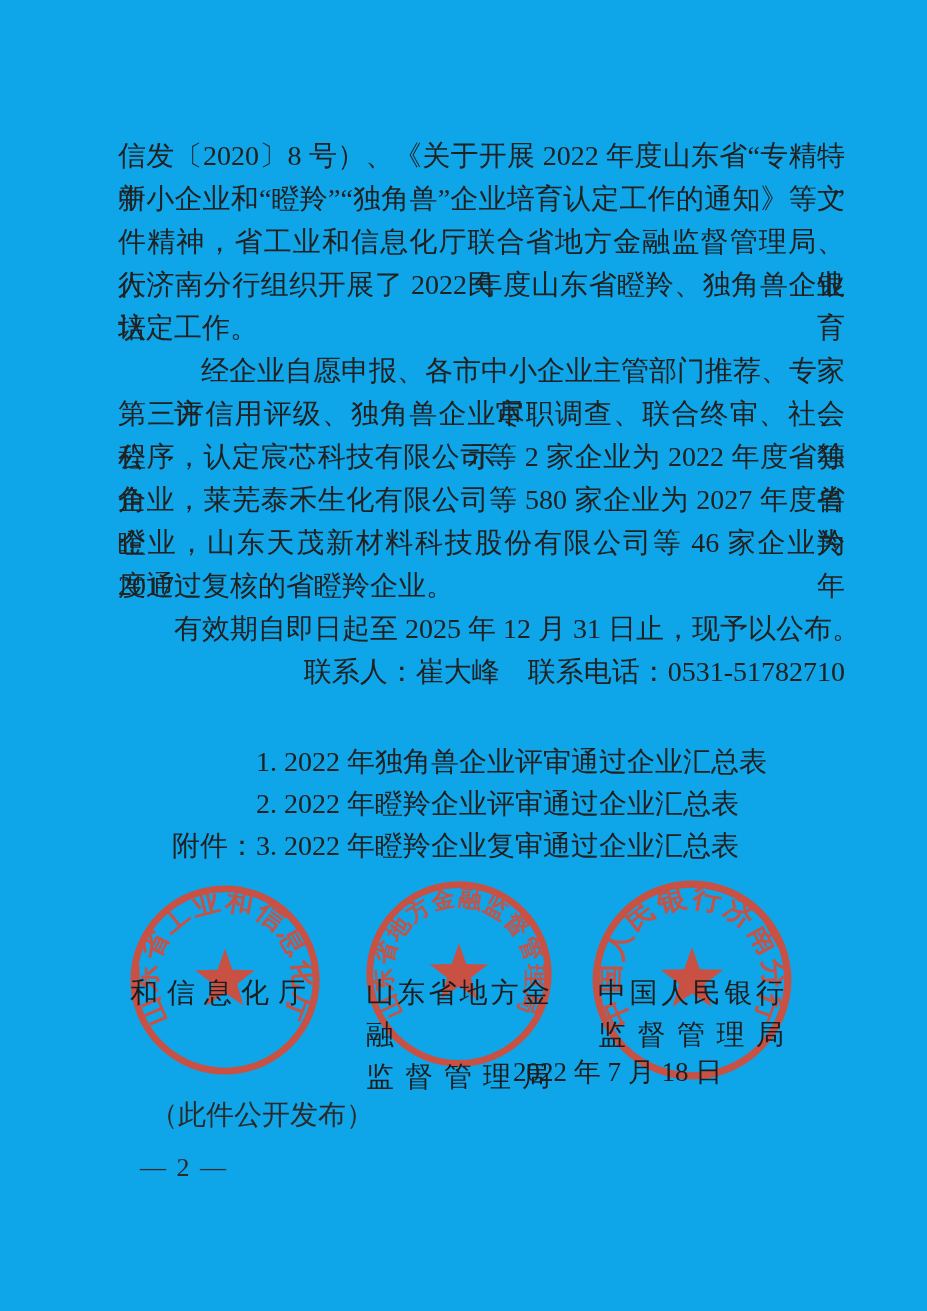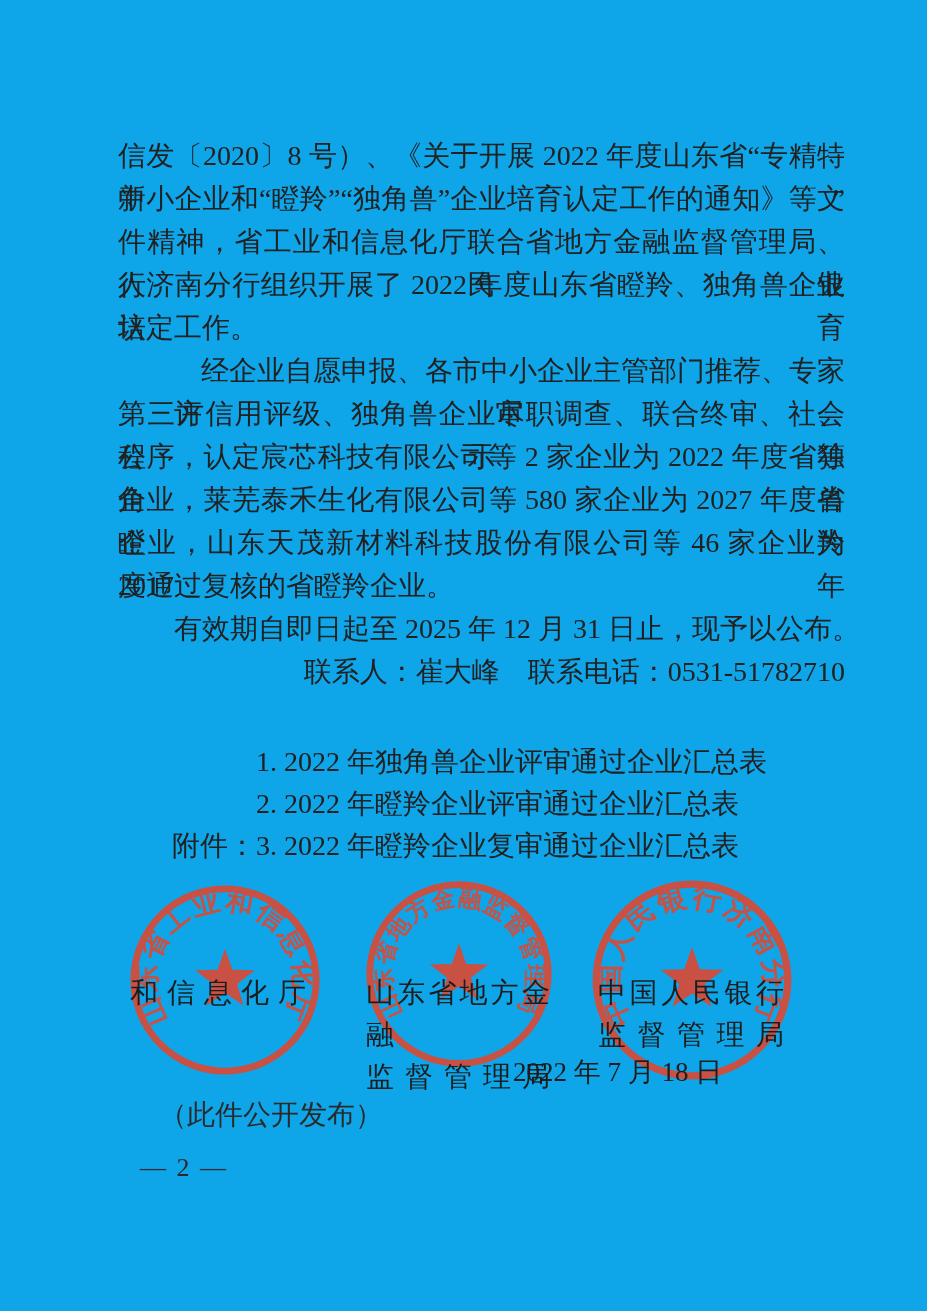--- a/index.html
+++ b/index.html
@@ -66,21 +66,21 @@
     top: 1051px;
     width: 200px;
     font-size: 27px;
     line-height: 42px;
     color: #1d1d1d;
     z-index: 5;
     white-space: nowrap;
   }
   .release-note {
     position: absolute;
-    left: 159px;
+    left: 150px;
     top: 1094px;
     font-size: 28px;
     line-height: 42px;
     color: #2a2a2a;
   }
   .page-number {
     position: absolute;
     left: 140px;
     top: 1147px;
     font-size: 26px;

